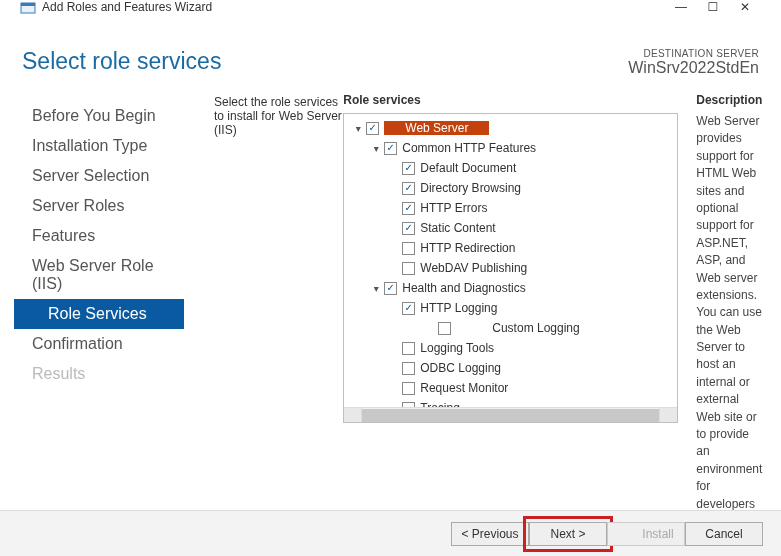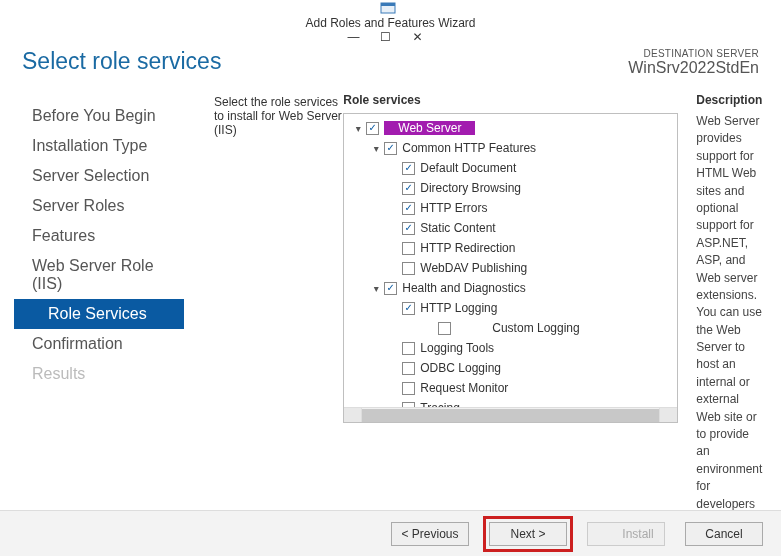--- a/index.html
+++ b/index.html
@@ -1,17 +1,17 @@
 <!DOCTYPE html>
 <html><head>
 <meta charset="utf-8">
 <style>
 * { box-sizing: border-box; margin: 0; padding: 0; font-family: "Segoe UI", Arial, sans-serif; }
 body { width: 781px; height: 556px; background: #fff; overflow: hidden; font-size: 12px; color: #333; }
-.titlebar { height: 30px; display: flex; align-items: center; padding: 0 20px; flex-direction: column; }
+.titlebar { height: 30px; display: flex; align-items: flex-start; padding: 0 20px; }
 .titlebar-icon { width: 16px; height: 16px; margin-right: 6px; }
 .titlebar-text { flex: 1; font-size: 12px; color: #333; }
 .win-controls { display: flex; gap: 20px; padding-right: 10px; }
 .win-controls span { width: 12px; text-align: center; color: #333; }
 .header { padding: 18px 22px 8px 22px; display: flex; align-items: flex-start; }
 .page-title { font-size: 23px; font-weight: 300; color: #1a6aa3; flex: 1; }
 .dest { text-align: right; font-size: 10px; color: #555; }
 .dest .l1 { font-size: 10px; letter-spacing: 0.3px; }
 .dest .l2 { font-size: 16px; }
 .content { display: flex; padding: 8px 18px 0 14px; height: 418px; }
@@ -30,27 +30,27 @@
 .hscroll { height: 17px; background: #f0f0f0; border-top: 1px solid #ddd; position: relative; }
 .hscroll-thumb { position: absolute; left: 18px; right: 18px; top: 1px; bottom: 1px; background: #c8c8c8; }
 .hscroll::before, .hscroll::after { content: ""; position: absolute; top: 0; bottom: 0; width: 17px; background: #e8e8e8; }
 .hscroll::before { left: 0; border-right: 1px solid #ddd; }
 .hscroll::after { right: 0; border-left: 1px solid #ddd; }
 .node { display: flex; align-items: center; height: 20px; font-size: 12px; color: #333; white-space: nowrap; }
 .exp { width: 12px; text-align: center; color: #555; font-size: 10px; margin-right: 2px; user-select: none; }
 .exp.blank { visibility: hidden; }
 .cb { width: 13px; height: 13px; border: 1px solid #888; margin-right: 5px; display: inline-flex; align-items: center; justify-content: center; font-size: 10px; line-height: 1; color: #0a5aa2; background: #fff; }
 .cb.checked::before { content: "✓"; }
-.node-label.hl { background: #a21caf; color: #fff; padding: 0 14px; }
+.node-label.hl { background: #c2410c; color: #fff; padding: 0 21px; }
 .tree-scroll::-webkit-scrollbar { width: 17px; }
 .tree-scroll::-webkit-scrollbar-track { background: #f0f0f0; }
 .tree-scroll::-webkit-scrollbar-thumb { background: #c8c8c8; }
 .desc-panel { flex: 1; }
 .desc-text { font-size: 12px; color: #444; line-height: 1.45; }
-.footer { position: absolute; left: 0; right: 0; bottom: 0; height: 46px; background: #f3f3f3; border-top: 1px solid #ddd; display: flex; align-items: center; justify-content: flex-end; padding-right: 18px; gap: 20px; }
+.footer { position: absolute; left: 0; right: 0; bottom: 0; height: 46px; background: #f3f3f3; border-top: 1px solid #ddd; display: flex; align-items: center; justify-content: flex-end; padding-right: 18px; gap: 0; }
 .btn { min-width: 78px; height: 24px; font-size: 12px; background: #efefef; border: 1px solid #aaa; color: #333; cursor: pointer; }
 .btn.disabled { color: #aaa; border-color: #ccc; padding-left: 24px; }
 .btn.highlight-frame { outline: 3px solid #cc1f1f; outline-offset: 3px; }
 </style>
 </head>
 <body>
 
 <div class="titlebar">
   <span class="titlebar-icon">
     <svg viewBox="0 0 16 16">

